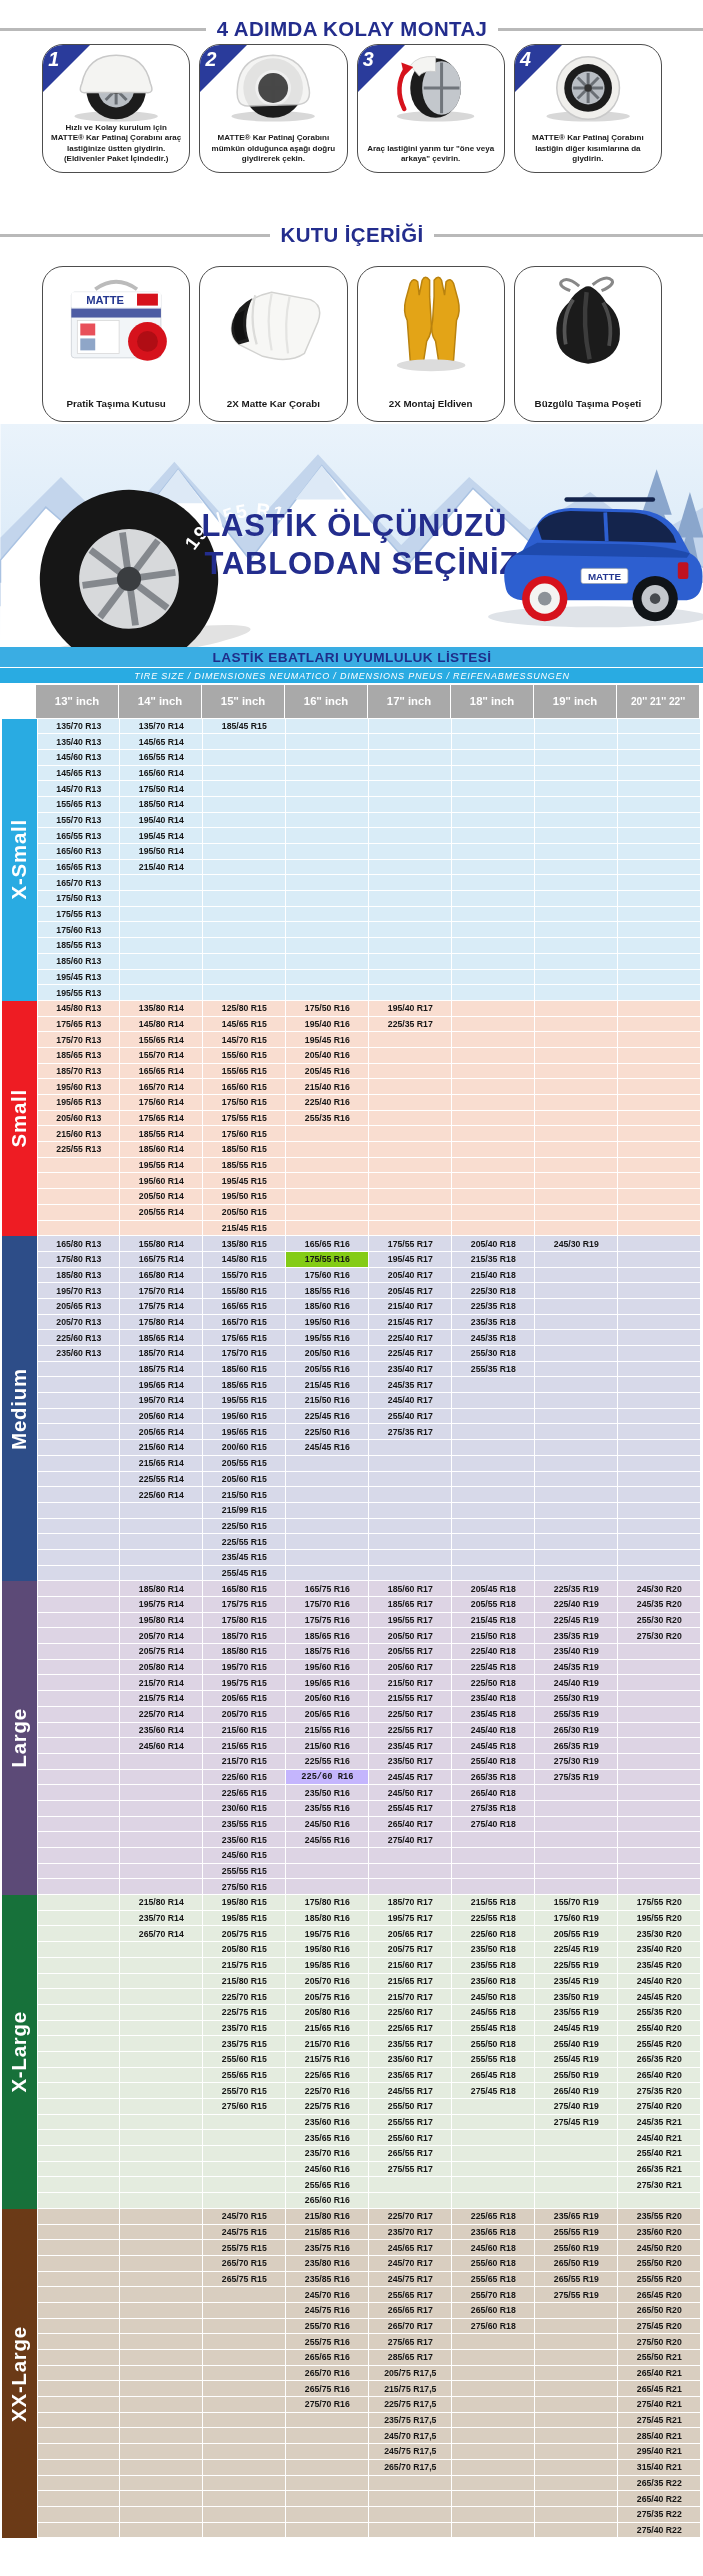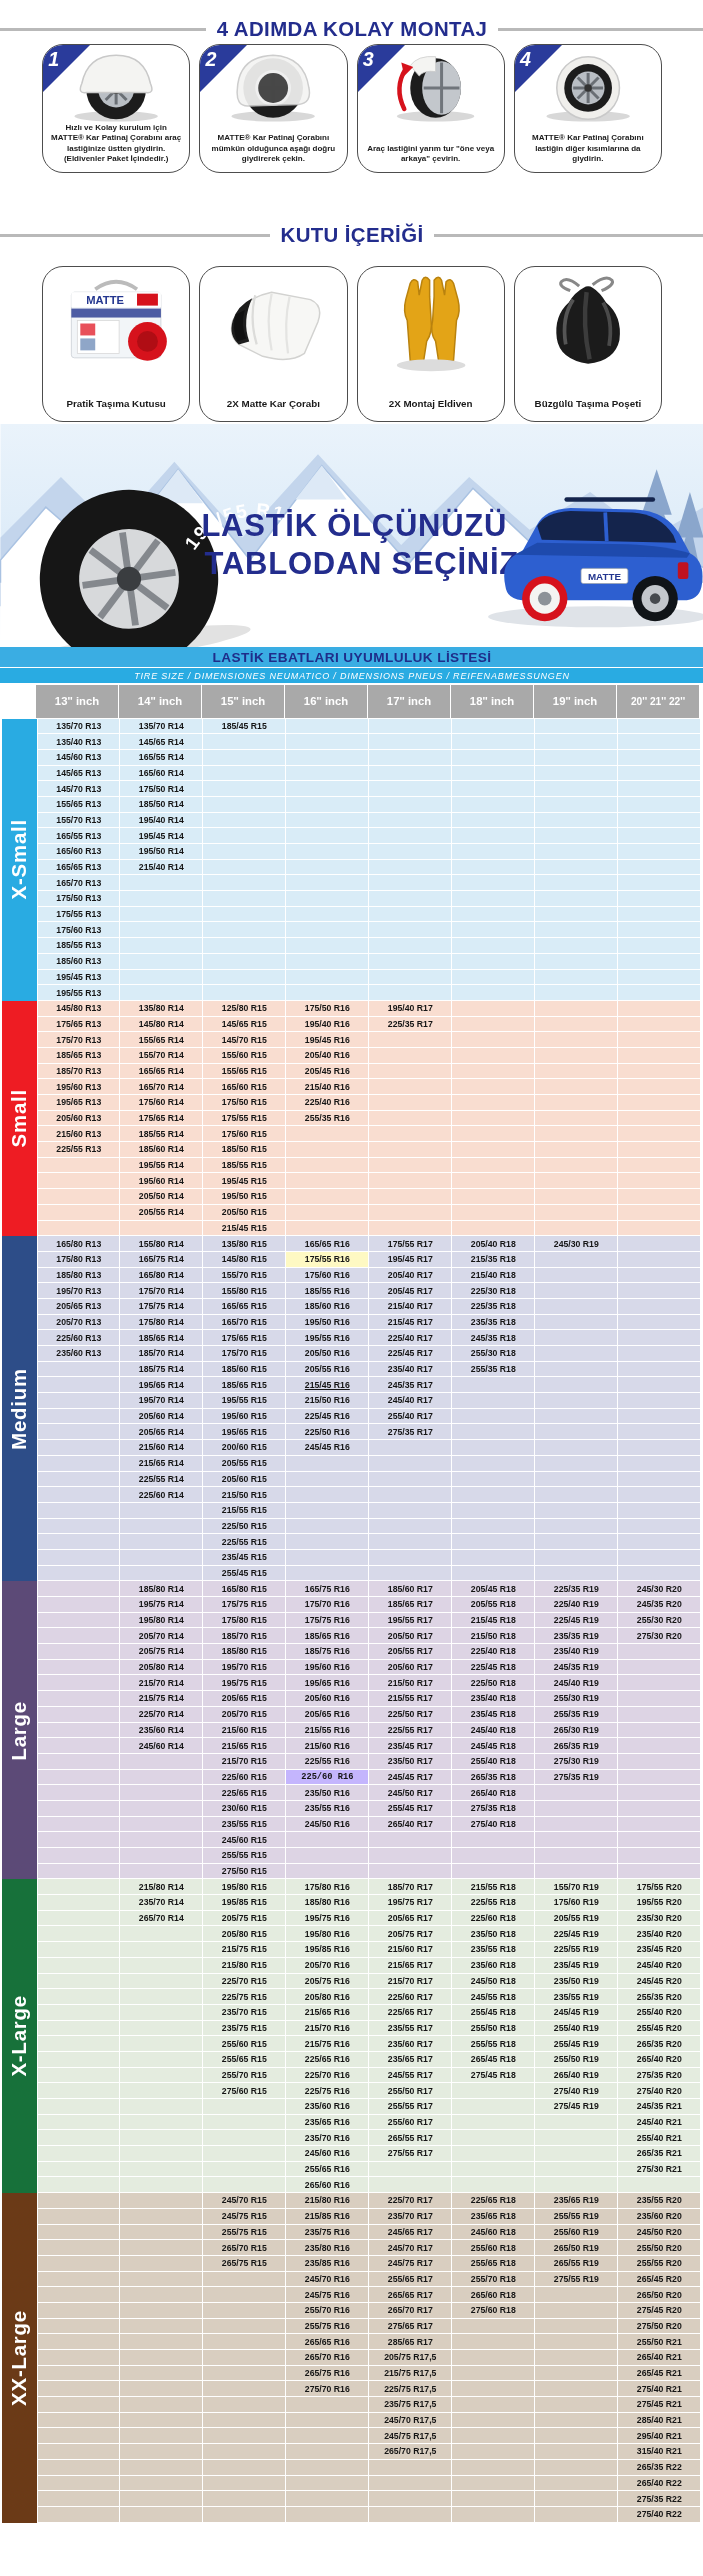--- a/index.html
+++ b/index.html
@@ -649,21 +649,21 @@
             <div class="tcell" style="background: rgb(215, 217, 233);">165/65 R16</div>
             <div class="tcell" style="background: rgb(215, 217, 233);">175/55 R17</div>
             <div class="tcell" style="background: rgb(215, 217, 233);">205/40 R18</div>
             <div class="tcell" style="background: rgb(215, 217, 233);">245/30 R19</div>
             <div class="tcell" style="background: rgb(215, 217, 233);"></div>
           </div>
           <div class="trow">
             <div class="tcell" style="background: rgb(215, 217, 233);">175/80 R13</div>
             <div class="tcell" style="background: rgb(215, 217, 233);">165/75 R14</div>
             <div class="tcell" style="background: rgb(215, 217, 233);">145/80 R15</div>
-            <div class="tcell" style="background: #fef9c3;">175/55 R16</div>
+            <div class="tcell" style="background: #84cc16;">175/55 R16</div>
             <div class="tcell" style="background: rgb(215, 217, 233);">195/45 R17</div>
             <div class="tcell" style="background: rgb(215, 217, 233);">215/35 R18</div>
             <div class="tcell" style="background: rgb(215, 217, 233);"></div>
             <div class="tcell" style="background: rgb(215, 217, 233);"></div>
           </div>
           <div class="trow">
             <div class="tcell" style="background: rgb(215, 217, 233);">185/80 R13</div>
             <div class="tcell" style="background: rgb(215, 217, 233);">165/80 R14</div>
             <div class="tcell" style="background: rgb(215, 217, 233);">155/70 R15</div>
             <div class="tcell" style="background: rgb(215, 217, 233);">175/60 R16</div>
@@ -729,21 +729,21 @@
             <div class="tcell" style="background: rgb(215, 217, 233);">205/55 R16</div>
             <div class="tcell" style="background: rgb(215, 217, 233);">235/40 R17</div>
             <div class="tcell" style="background: rgb(215, 217, 233);">255/35 R18</div>
             <div class="tcell" style="background: rgb(215, 217, 233);"></div>
             <div class="tcell" style="background: rgb(215, 217, 233);"></div>
           </div>
           <div class="trow">
             <div class="tcell" style="background: rgb(215, 217, 233);"></div>
             <div class="tcell" style="background: rgb(215, 217, 233);">195/65 R14</div>
             <div class="tcell" style="background: rgb(215, 217, 233);">185/65 R15</div>
-            <div class="tcell" style="background: rgb(215, 217, 233); text-decoration: underline;">215/45 R16</div>
+            <div class="tcell" style="background: rgb(215, 217, 233);">215/45 R16</div>
             <div class="tcell" style="background: rgb(215, 217, 233);">245/35 R17</div>
             <div class="tcell" style="background: rgb(215, 217, 233);"></div>
             <div class="tcell" style="background: rgb(215, 217, 233);"></div>
             <div class="tcell" style="background: rgb(215, 217, 233);"></div>
           </div>
           <div class="trow">
             <div class="tcell" style="background: rgb(215, 217, 233);"></div>
             <div class="tcell" style="background: rgb(215, 217, 233);">195/70 R14</div>
             <div class="tcell" style="background: rgb(215, 217, 233);">195/55 R15</div>
             <div class="tcell" style="background: rgb(215, 217, 233);">215/50 R16</div>
@@ -808,21 +808,21 @@
             <div class="tcell" style="background: rgb(215, 217, 233);">215/50 R15</div>
             <div class="tcell" style="background: rgb(215, 217, 233);"></div>
             <div class="tcell" style="background: rgb(215, 217, 233);"></div>
             <div class="tcell" style="background: rgb(215, 217, 233);"></div>
             <div class="tcell" style="background: rgb(215, 217, 233);"></div>
             <div class="tcell" style="background: rgb(215, 217, 233);"></div>
           </div>
           <div class="trow">
             <div class="tcell" style="background: rgb(215, 217, 233);"></div>
             <div class="tcell" style="background: rgb(215, 217, 233);"></div>
-            <div class="tcell" style="background: rgb(215, 217, 233);">215/55 R15</div>
+            <div class="tcell" style="background: rgb(215, 217, 233);">215/99 R15</div>
             <div class="tcell" style="background: rgb(215, 217, 233);"></div>
             <div class="tcell" style="background: rgb(215, 217, 233);"></div>
             <div class="tcell" style="background: rgb(215, 217, 233);"></div>
             <div class="tcell" style="background: rgb(215, 217, 233);"></div>
             <div class="tcell" style="background: rgb(215, 217, 233);"></div>
           </div>
           <div class="trow">
             <div class="tcell" style="background: rgb(215, 217, 233);"></div>
             <div class="tcell" style="background: rgb(215, 217, 233);"></div>
             <div class="tcell" style="background: rgb(215, 217, 233);">225/50 R15</div>
@@ -1025,20 +1025,30 @@
             <div class="tcell" style="background: rgb(221, 212, 228);">235/55 R15</div>
             <div class="tcell" style="background: rgb(221, 212, 228);">245/50 R16</div>
             <div class="tcell" style="background: rgb(221, 212, 228);">265/40 R17</div>
             <div class="tcell" style="background: rgb(221, 212, 228);">275/40 R18</div>
             <div class="tcell" style="background: rgb(221, 212, 228);"></div>
             <div class="tcell" style="background: rgb(221, 212, 228);"></div>
           </div>
           <div class="trow">
             <div class="tcell" style="background: rgb(221, 212, 228);"></div>
             <div class="tcell" style="background: rgb(221, 212, 228);"></div>
+            <div class="tcell" style="background: rgb(221, 212, 228);">235/60 R15</div>
+            <div class="tcell" style="background: rgb(221, 212, 228);">245/55 R16</div>
+            <div class="tcell" style="background: rgb(221, 212, 228);">275/40 R17</div>
+            <div class="tcell" style="background: rgb(221, 212, 228);"></div>
+            <div class="tcell" style="background: rgb(221, 212, 228);"></div>
+            <div class="tcell" style="background: rgb(221, 212, 228);"></div>
+          </div>
+          <div class="trow">
+            <div class="tcell" style="background: rgb(221, 212, 228);"></div>
+            <div class="tcell" style="background: rgb(221, 212, 228);"></div>
             <div class="tcell" style="background: rgb(221, 212, 228);">245/60 R15</div>
             <div class="tcell" style="background: rgb(221, 212, 228);"></div>
             <div class="tcell" style="background: rgb(221, 212, 228);"></div>
             <div class="tcell" style="background: rgb(221, 212, 228);"></div>
             <div class="tcell" style="background: rgb(221, 212, 228);"></div>
             <div class="tcell" style="background: rgb(221, 212, 228);"></div>
           </div>
           <div class="trow">
             <div class="tcell" style="background: rgb(221, 212, 228);"></div>
             <div class="tcell" style="background: rgb(221, 212, 228);"></div>

